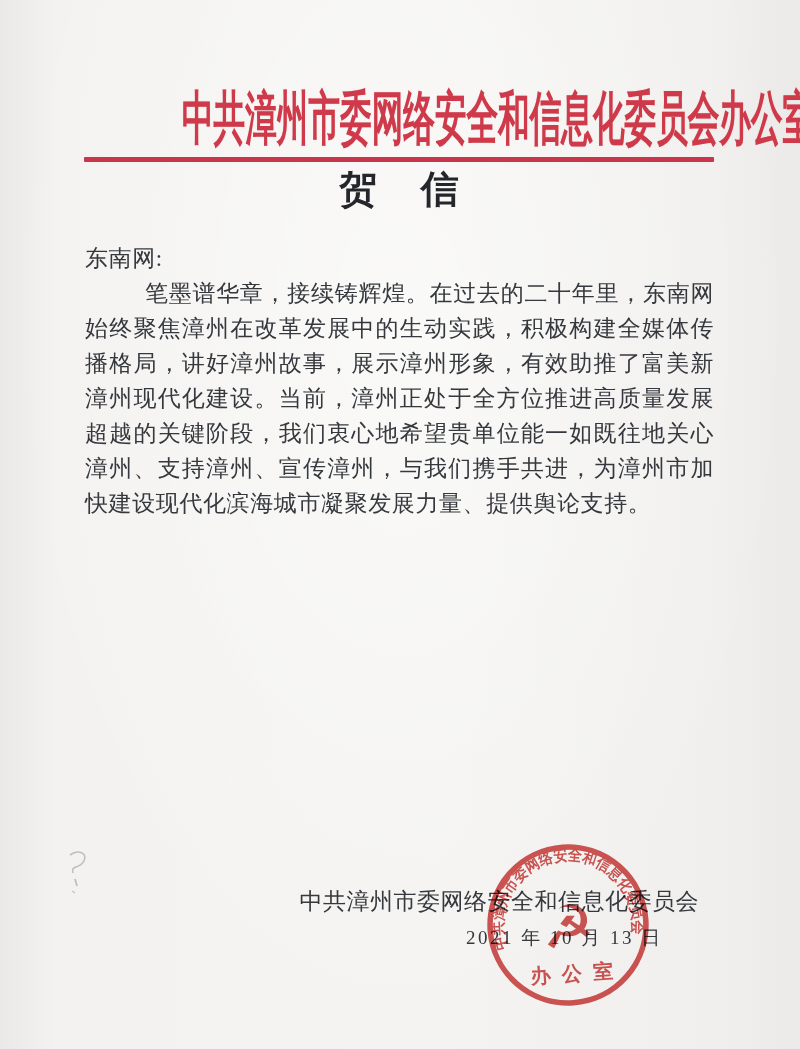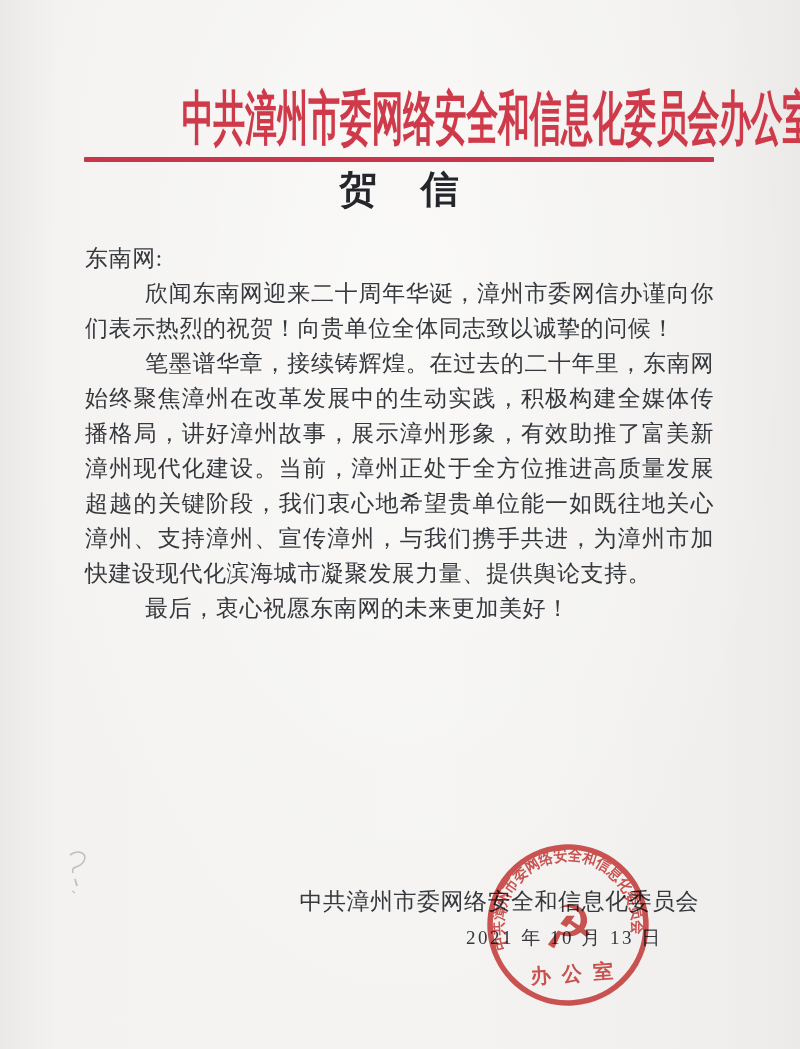--- a/index.html
+++ b/index.html
@@ -82,23 +82,21 @@
 <div class="page">
 
   <div class="letterhead">中共漳州市委网络安全和信息化委员会办公室</div>
 
   <div class="red-rule"></div>
 
   <div class="letter-title">贺 信</div>
 
   <div class="body-text">
     <p class="salutation">东南网:</p>
-    <p>欣闻东南网迎来二十周年华诞，漳州市委网信办谨向你们表示热烈的祝贺！向贵单位全体同志致以诚挚的问候！</p>
     <p>笔墨谱华章，接续铸辉煌。在过去的二十年里，东南网始终聚焦漳州在改革发展中的生动实践，积极构建全媒体传播格局，讲好漳州故事，展示漳州形象，有效助推了富美新漳州现代化建设。当前，漳州正处于全方位推进高质量发展超越的关键阶段，我们衷心地希望贵单位能一如既往地关心漳州、支持漳州、宣传漳州，与我们携手共进，为漳州市加快建设现代化滨海城市凝聚发展力量、提供舆论支持。</p>
-    <p>最后，衷心祝愿东南网的未来更加美好！</p>
   </div>
 
   <div class="signature">中共漳州市委网络安全和信息化委员会</div>
 
   <div class="date">2021 年 10 月 13 日</div>
 
   <svg class="seal" viewBox="0 0 168 168">
     <defs>
       <path id="sealArc" d="M 22.8 102.7 A 64 64 0 1 1 145.2 102.7" fill="none"></path>
     </defs>

